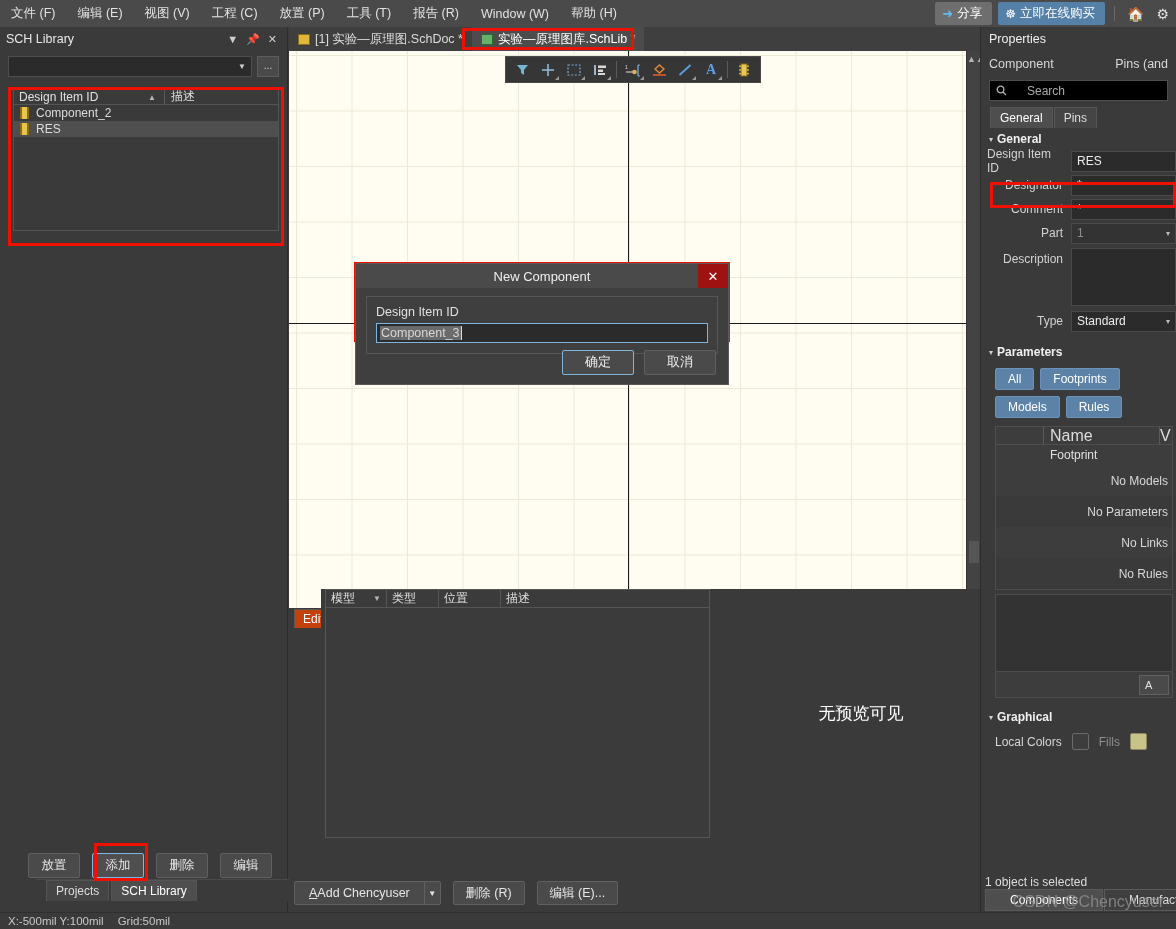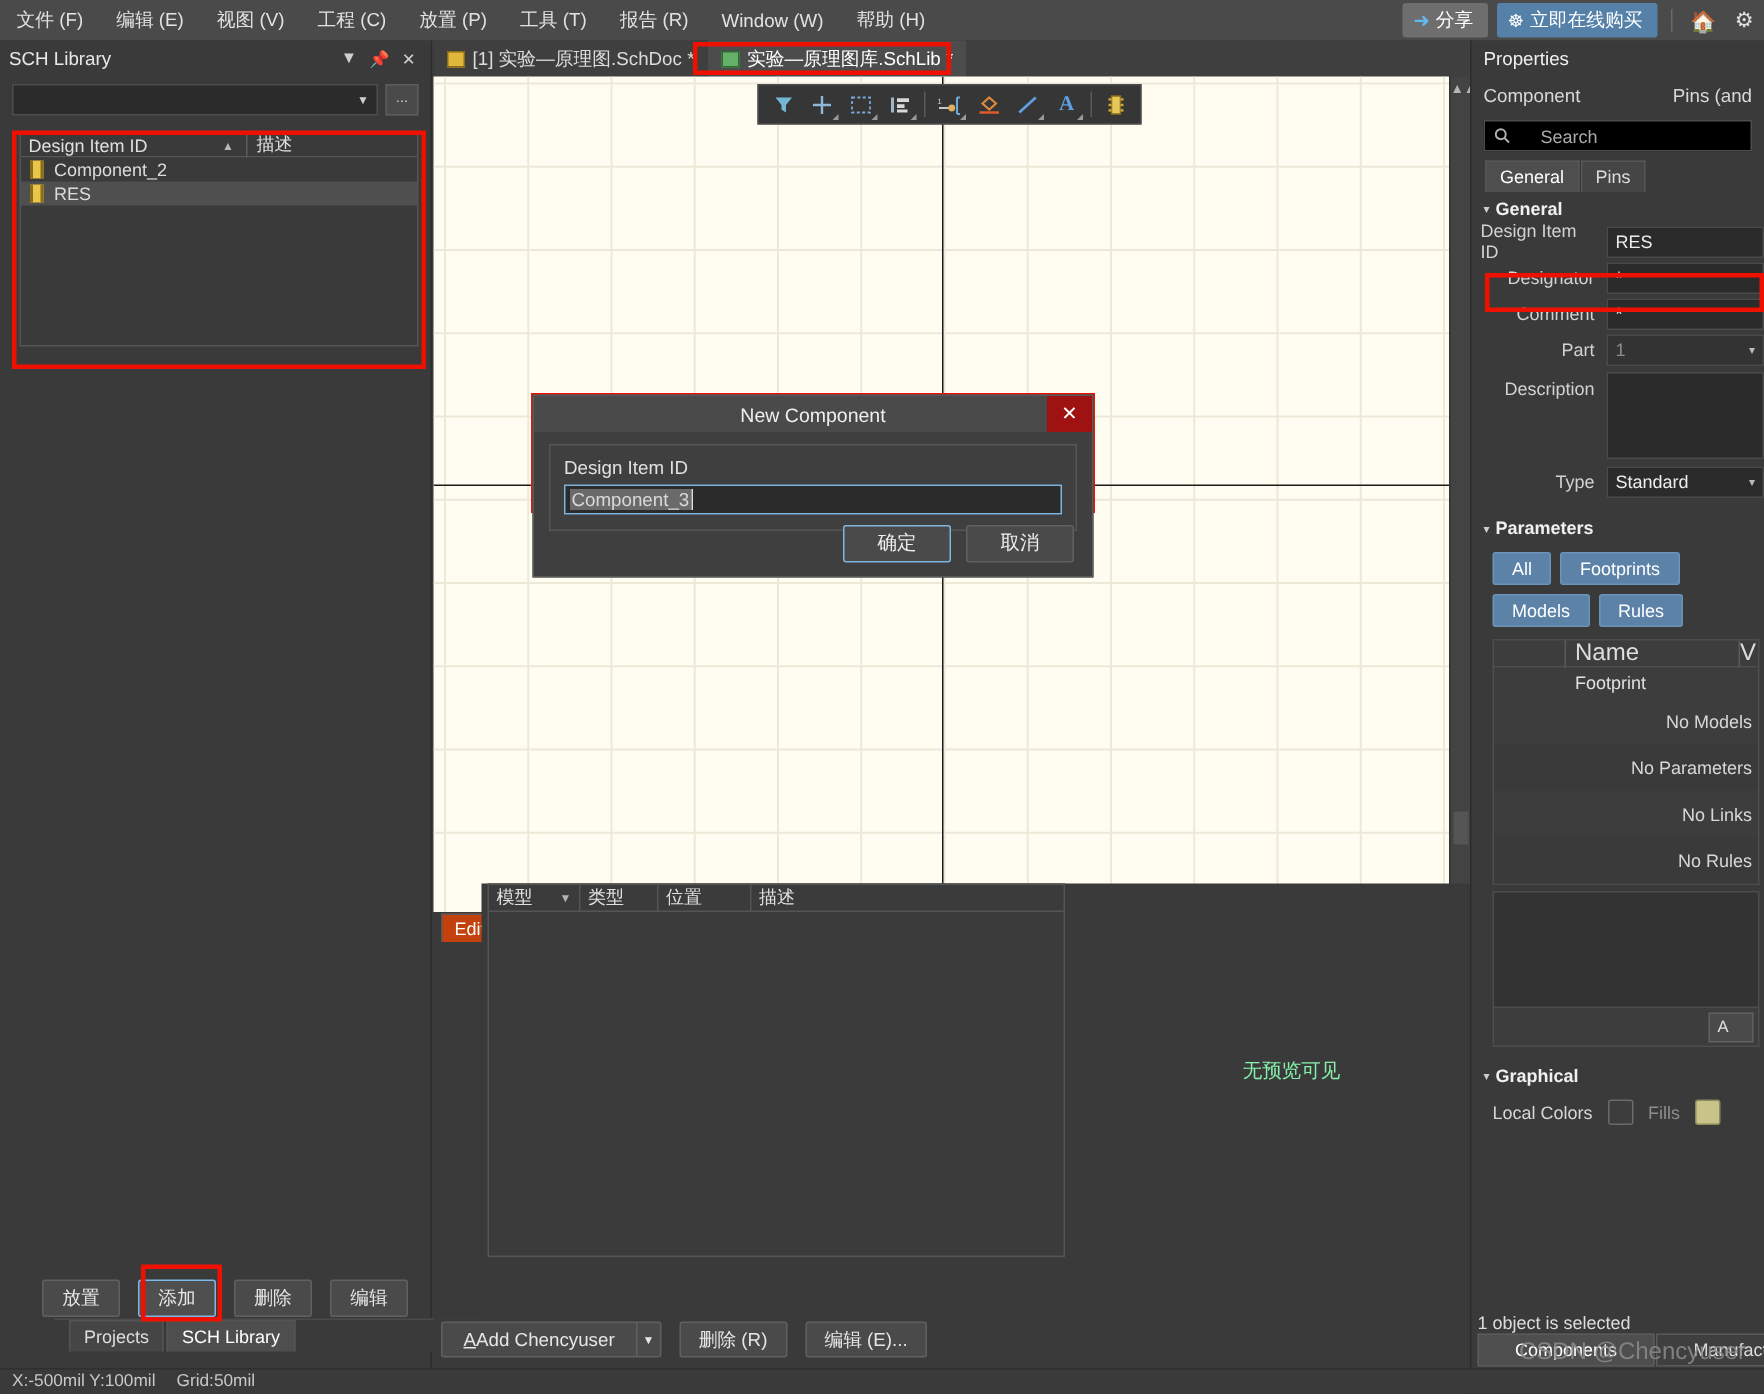--- a/index.html
+++ b/index.html
@@ -187,21 +187,21 @@
   .mt-head .col { padding-left: 5px; position: relative; height: 18px; display: flex; align-items: center; }
   .mt-head .col + .col { border-left: 1px solid #555; }
   .mt-head .c-a { width: 60px; }
   .mt-head .c-a .sc { position: absolute; right: 5px; top: 4px; font-size: 8px; color: #b5b5b5; }
   .mt-head .c-b { width: 52px; }
   .mt-head .c-c { width: 62px; }
   .mt-head .c-d { flex: 1; }
   .preview-msg {
     position: absolute; left: 390px; top: 0; width: 300px; height: 249px;
     display: flex; align-items: center; justify-content: center;
-    font-size: 13px; color: #86efac;
+    font-size: 17px; color: #ffffff;
   }
   .model-scroll-arrow { position: absolute; right: 4px; top: 2px; font-size: 10px; color: #bdbdbd; }
 
   .footer-tb {
     position: absolute; left: 289px; top: 879px; width: 691px; height: 28px;
     background: #3a3a3a; display: flex; align-items: center; padding-left: 5px; gap: 12px;
   }
   .fbtn {
     height: 24px; background: #4a4a4a; border: 1px solid #606060; color: #e6e6e6;
     font-size: 12.5px; display: flex; align-items: center; justify-content: center;

